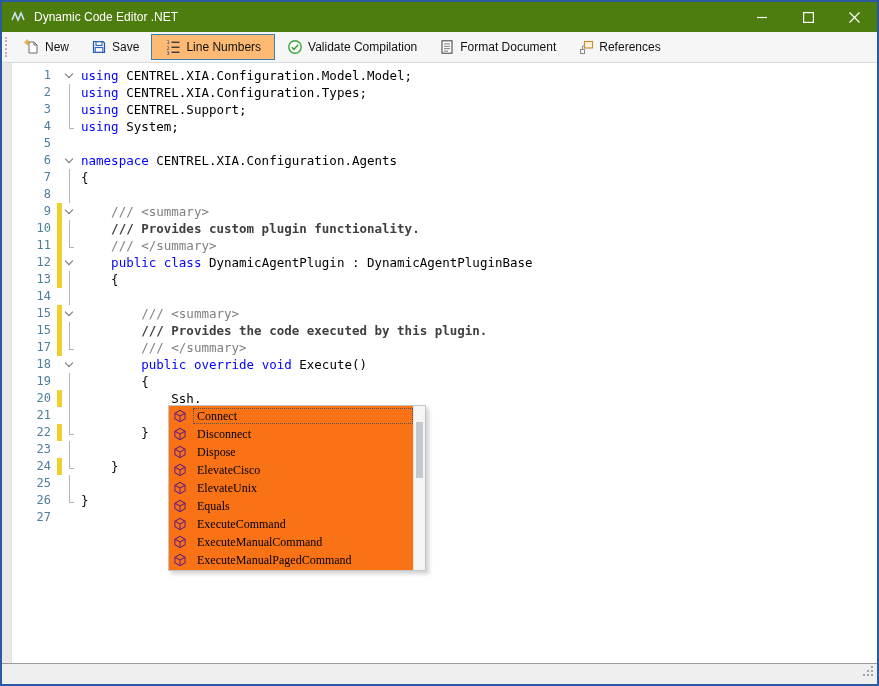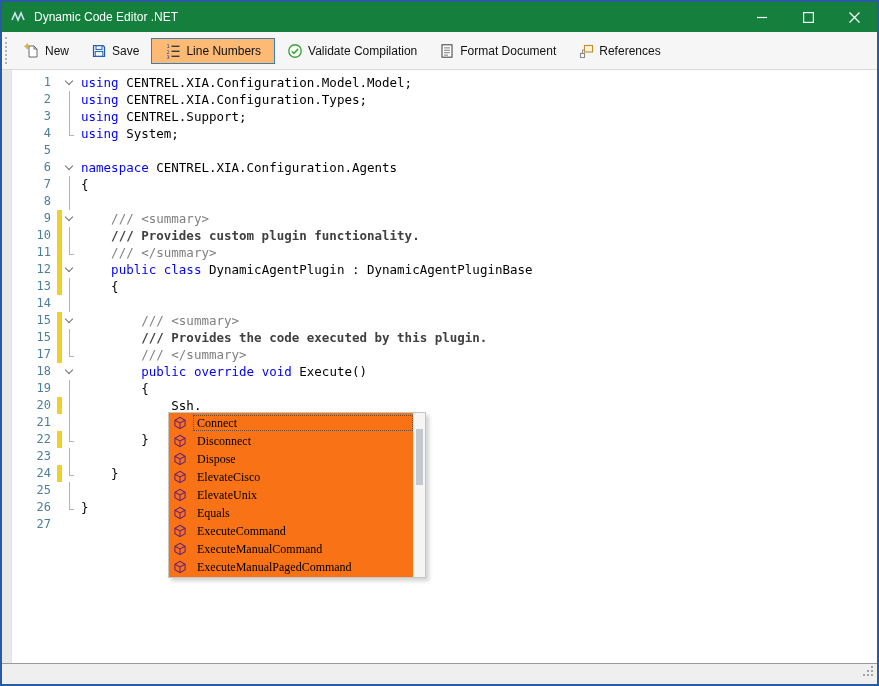--- a/index.html
+++ b/index.html
@@ -4,27 +4,27 @@
 <style>
   * { margin:0; padding:0; box-sizing:border-box; }
   html,body { width:879px; height:686px; }
   body {
     font-family:"Liberation Sans", sans-serif;
     border:2px solid #2C5AA0;
     display:flex; flex-direction:column;
     background:#fff; overflow:hidden;
   }
   
-  .titlebar { height:30px; background:#15803d; display:flex; align-items:center; flex:none; }
+  .titlebar { height:30px; background:#4d7c0f; display:flex; align-items:center; flex:none; }
   .app-icon { margin-left:8px; display:flex; }
   .wtitle { color:#fff; font-size:12px; margin-left:8px; }
   .wcontrols { margin-left:auto; display:flex; height:100%; }
   .wbtn { width:46px; display:flex; align-items:center; justify-content:center; cursor:default; }
   
-  .toolbar { height:38px; background:#F6F6F6; border-bottom:1px solid #D9D9D9;
+  .toolbar { height:31px; background:#F6F6F6; border-bottom:1px solid #D9D9D9;
              display:flex; align-items:center; padding-left:12px; flex:none; position:relative; }
   .tgrip { position:absolute; left:3px; top:5px; bottom:5px; width:0; border-left:2px dotted #B4B4B4; }
   .tbtn { display:flex; align-items:center; gap:5px; padding:4px 9px; margin-right:2px;
           font-size:12px; color:#111; border:1px solid transparent; background:transparent; }
   .tbtn.active { border-color:#3C7FB1; background:#fdba74; padding:4px 13px; }
   .tbtn svg { flex:none; }
   
   .editor { flex:1; position:relative; background:#fff; border-bottom:1px solid #9A9A9A;
             overflow:hidden; font-family:"DejaVu Sans Mono", monospace; }
   .margin-strip { position:absolute; left:0; top:0; bottom:0; width:10px; background:#E9E9E9; border-right:1px solid #E2E2E2; }

